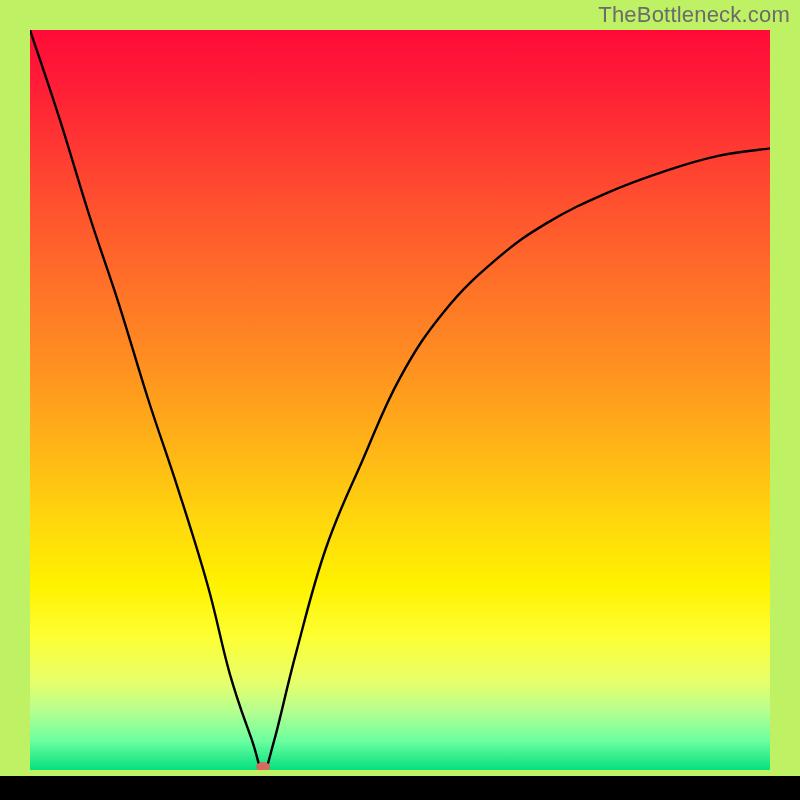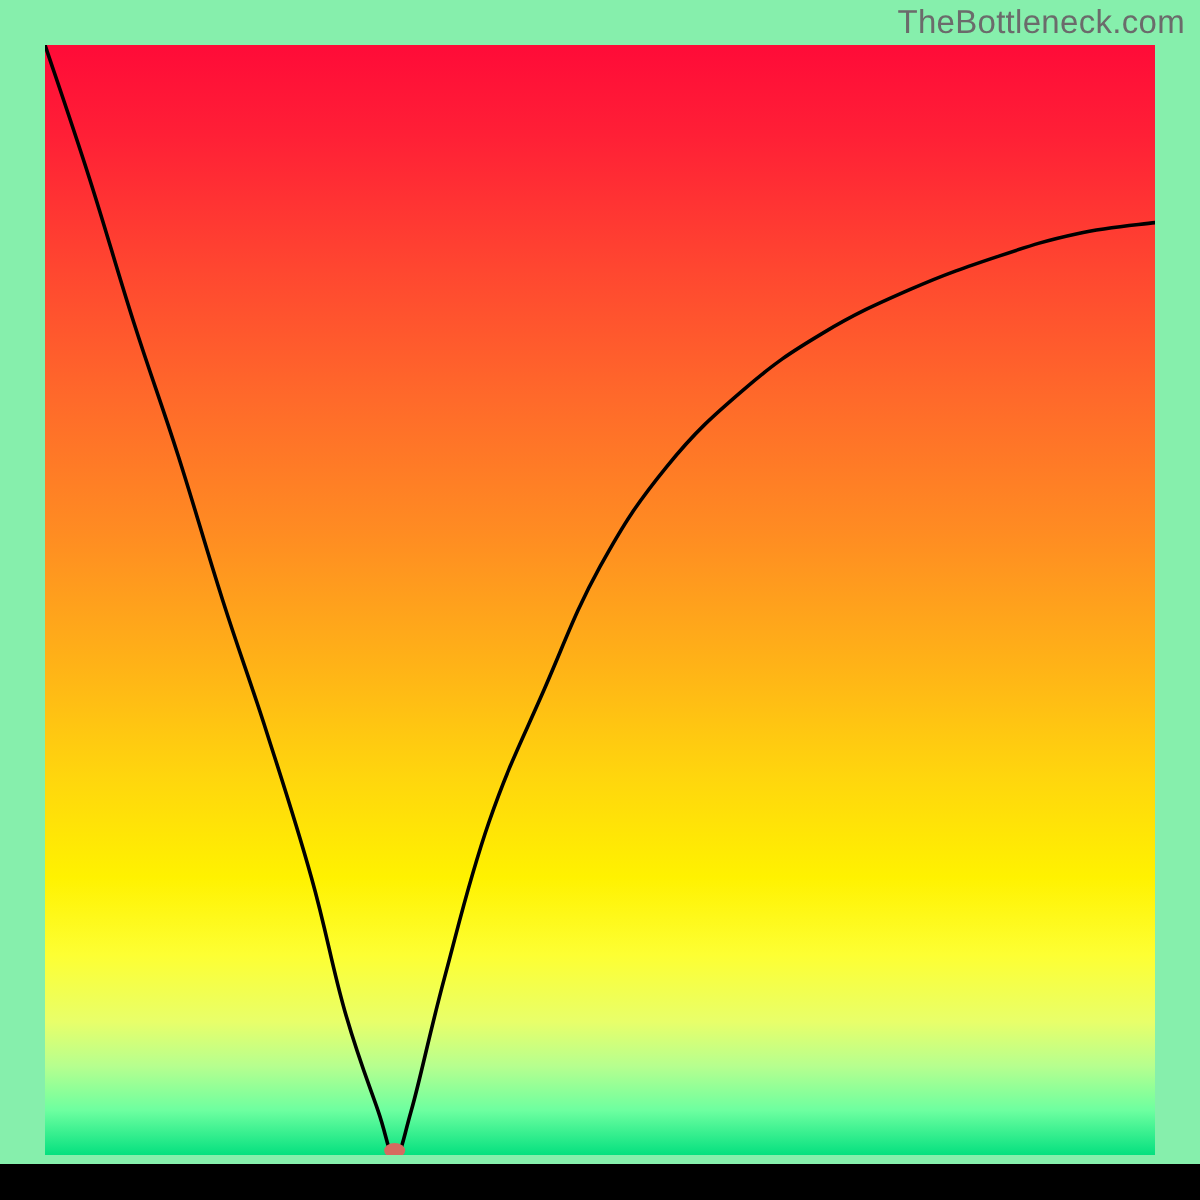--- a/index.html
+++ b/index.html
@@ -8,21 +8,21 @@
     width: 800px;
     height: 800px;
     overflow: hidden;
     background: #000;
     font-family: Arial, Helvetica, sans-serif;
   }
   .frame {
     position: relative;
     width: 800px;
     height: 776px;
-    background: #86efac;
+    background: #bef264;
     text-decoration: underline;
   }
   .watermark {
     position: absolute;
     top: 2px;
     right: 10px;
     color: #6b6b6b;
     font-size: 22px;
     font-weight: 400;
     letter-spacing: 0.2px;

